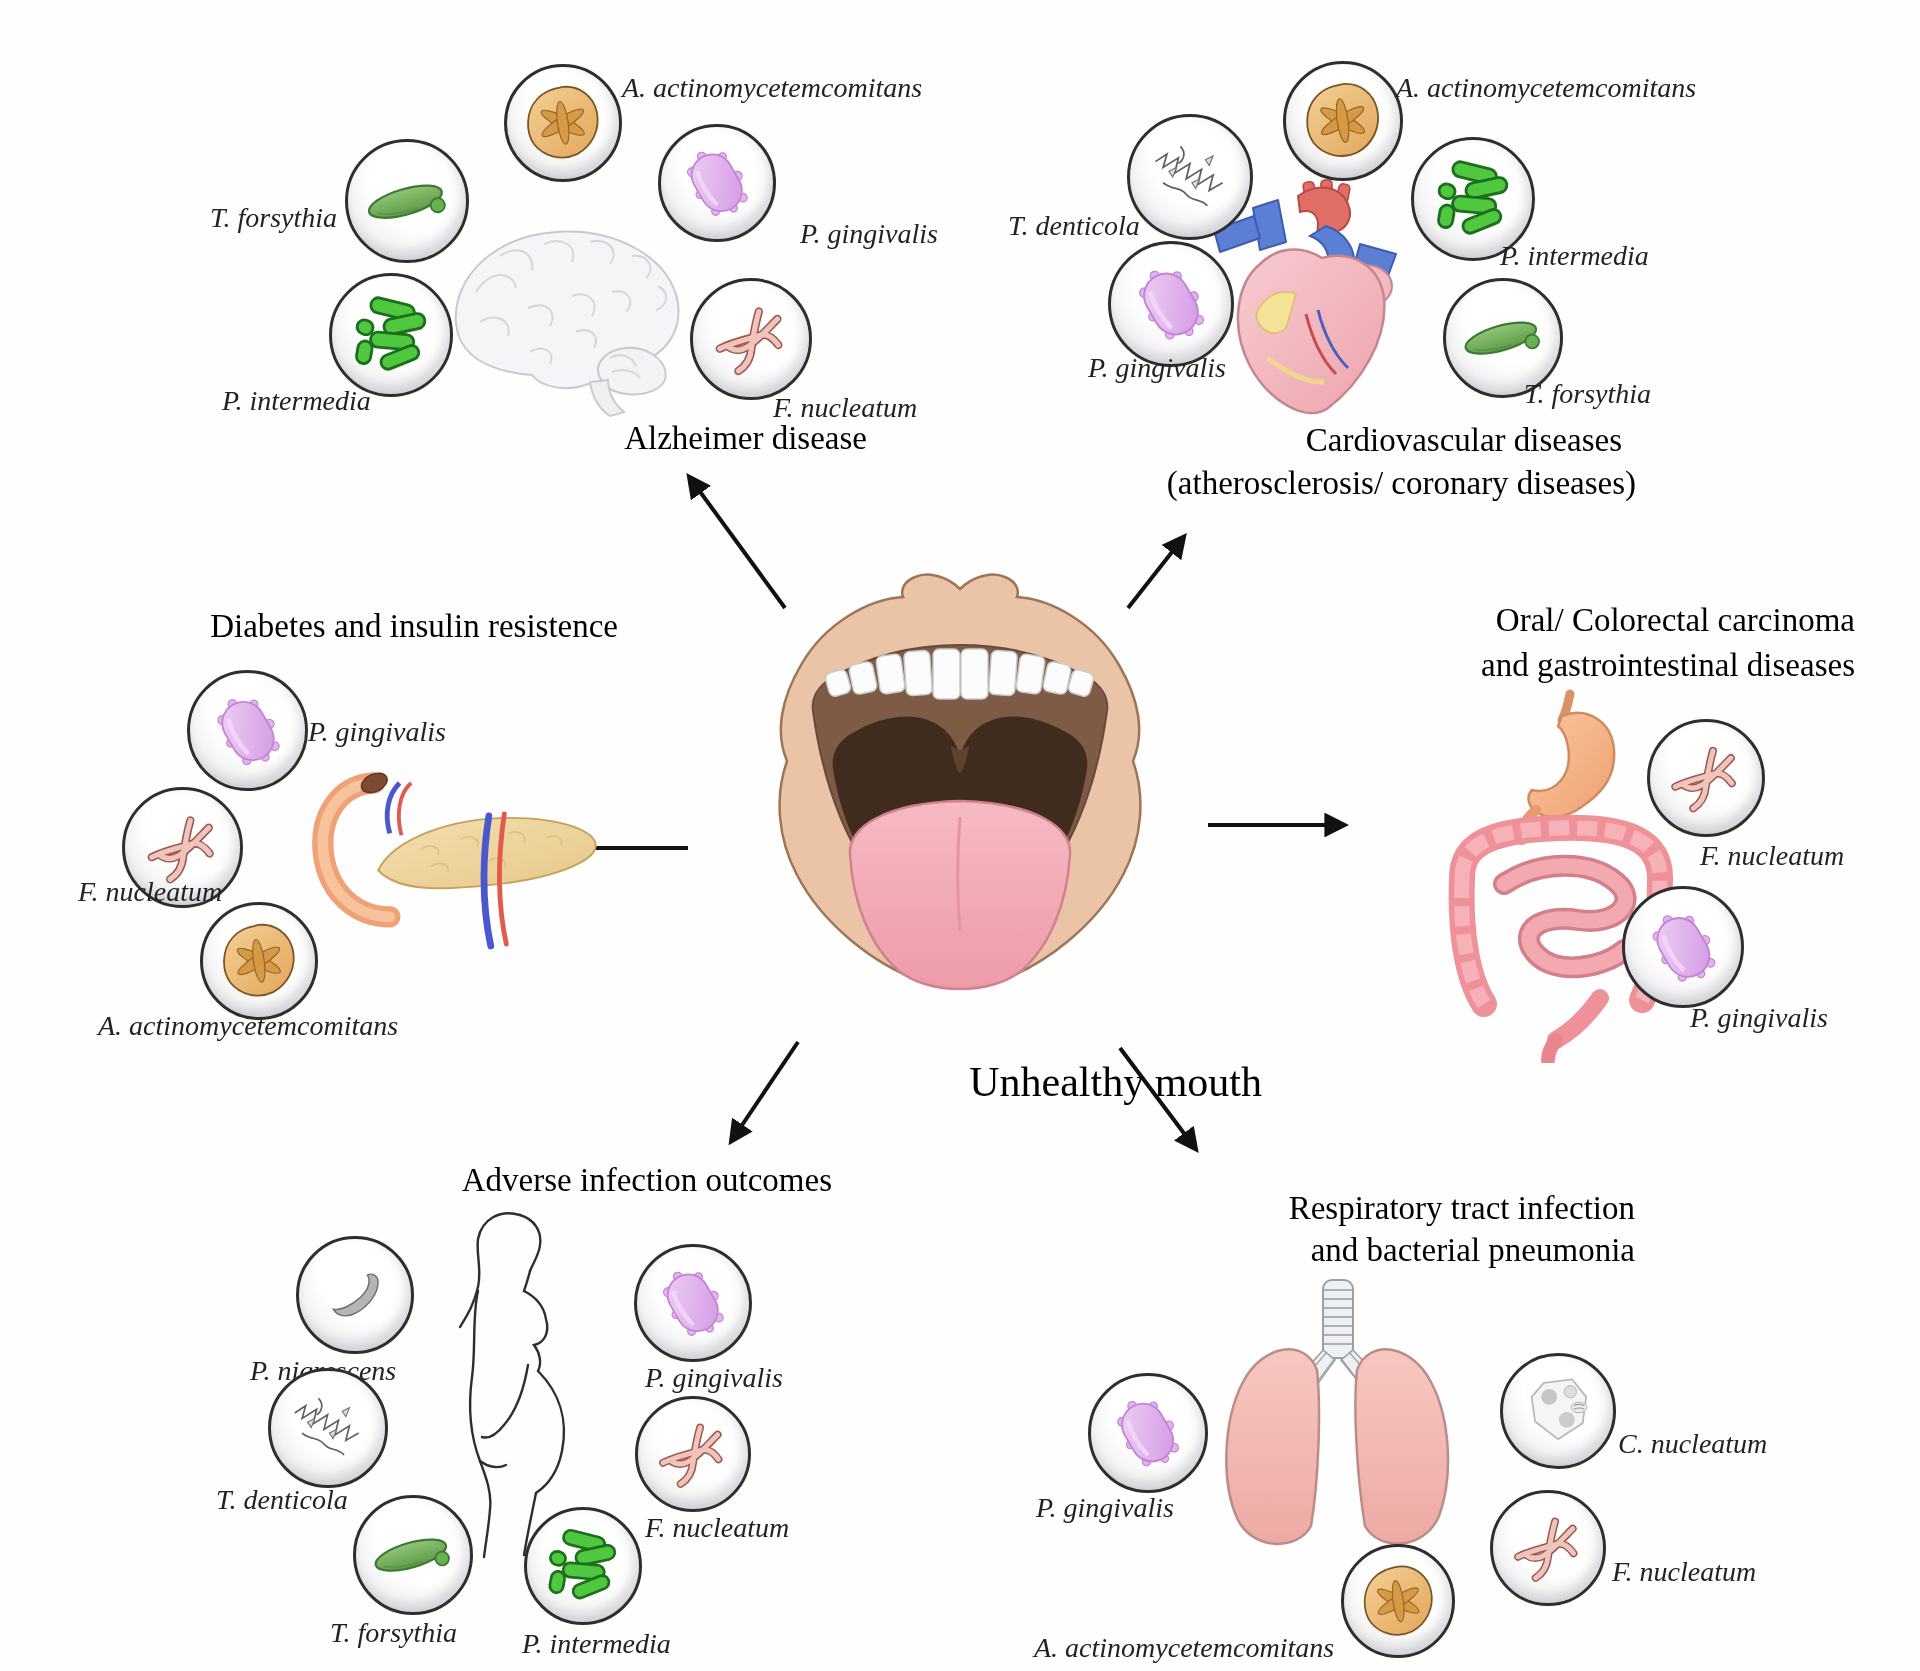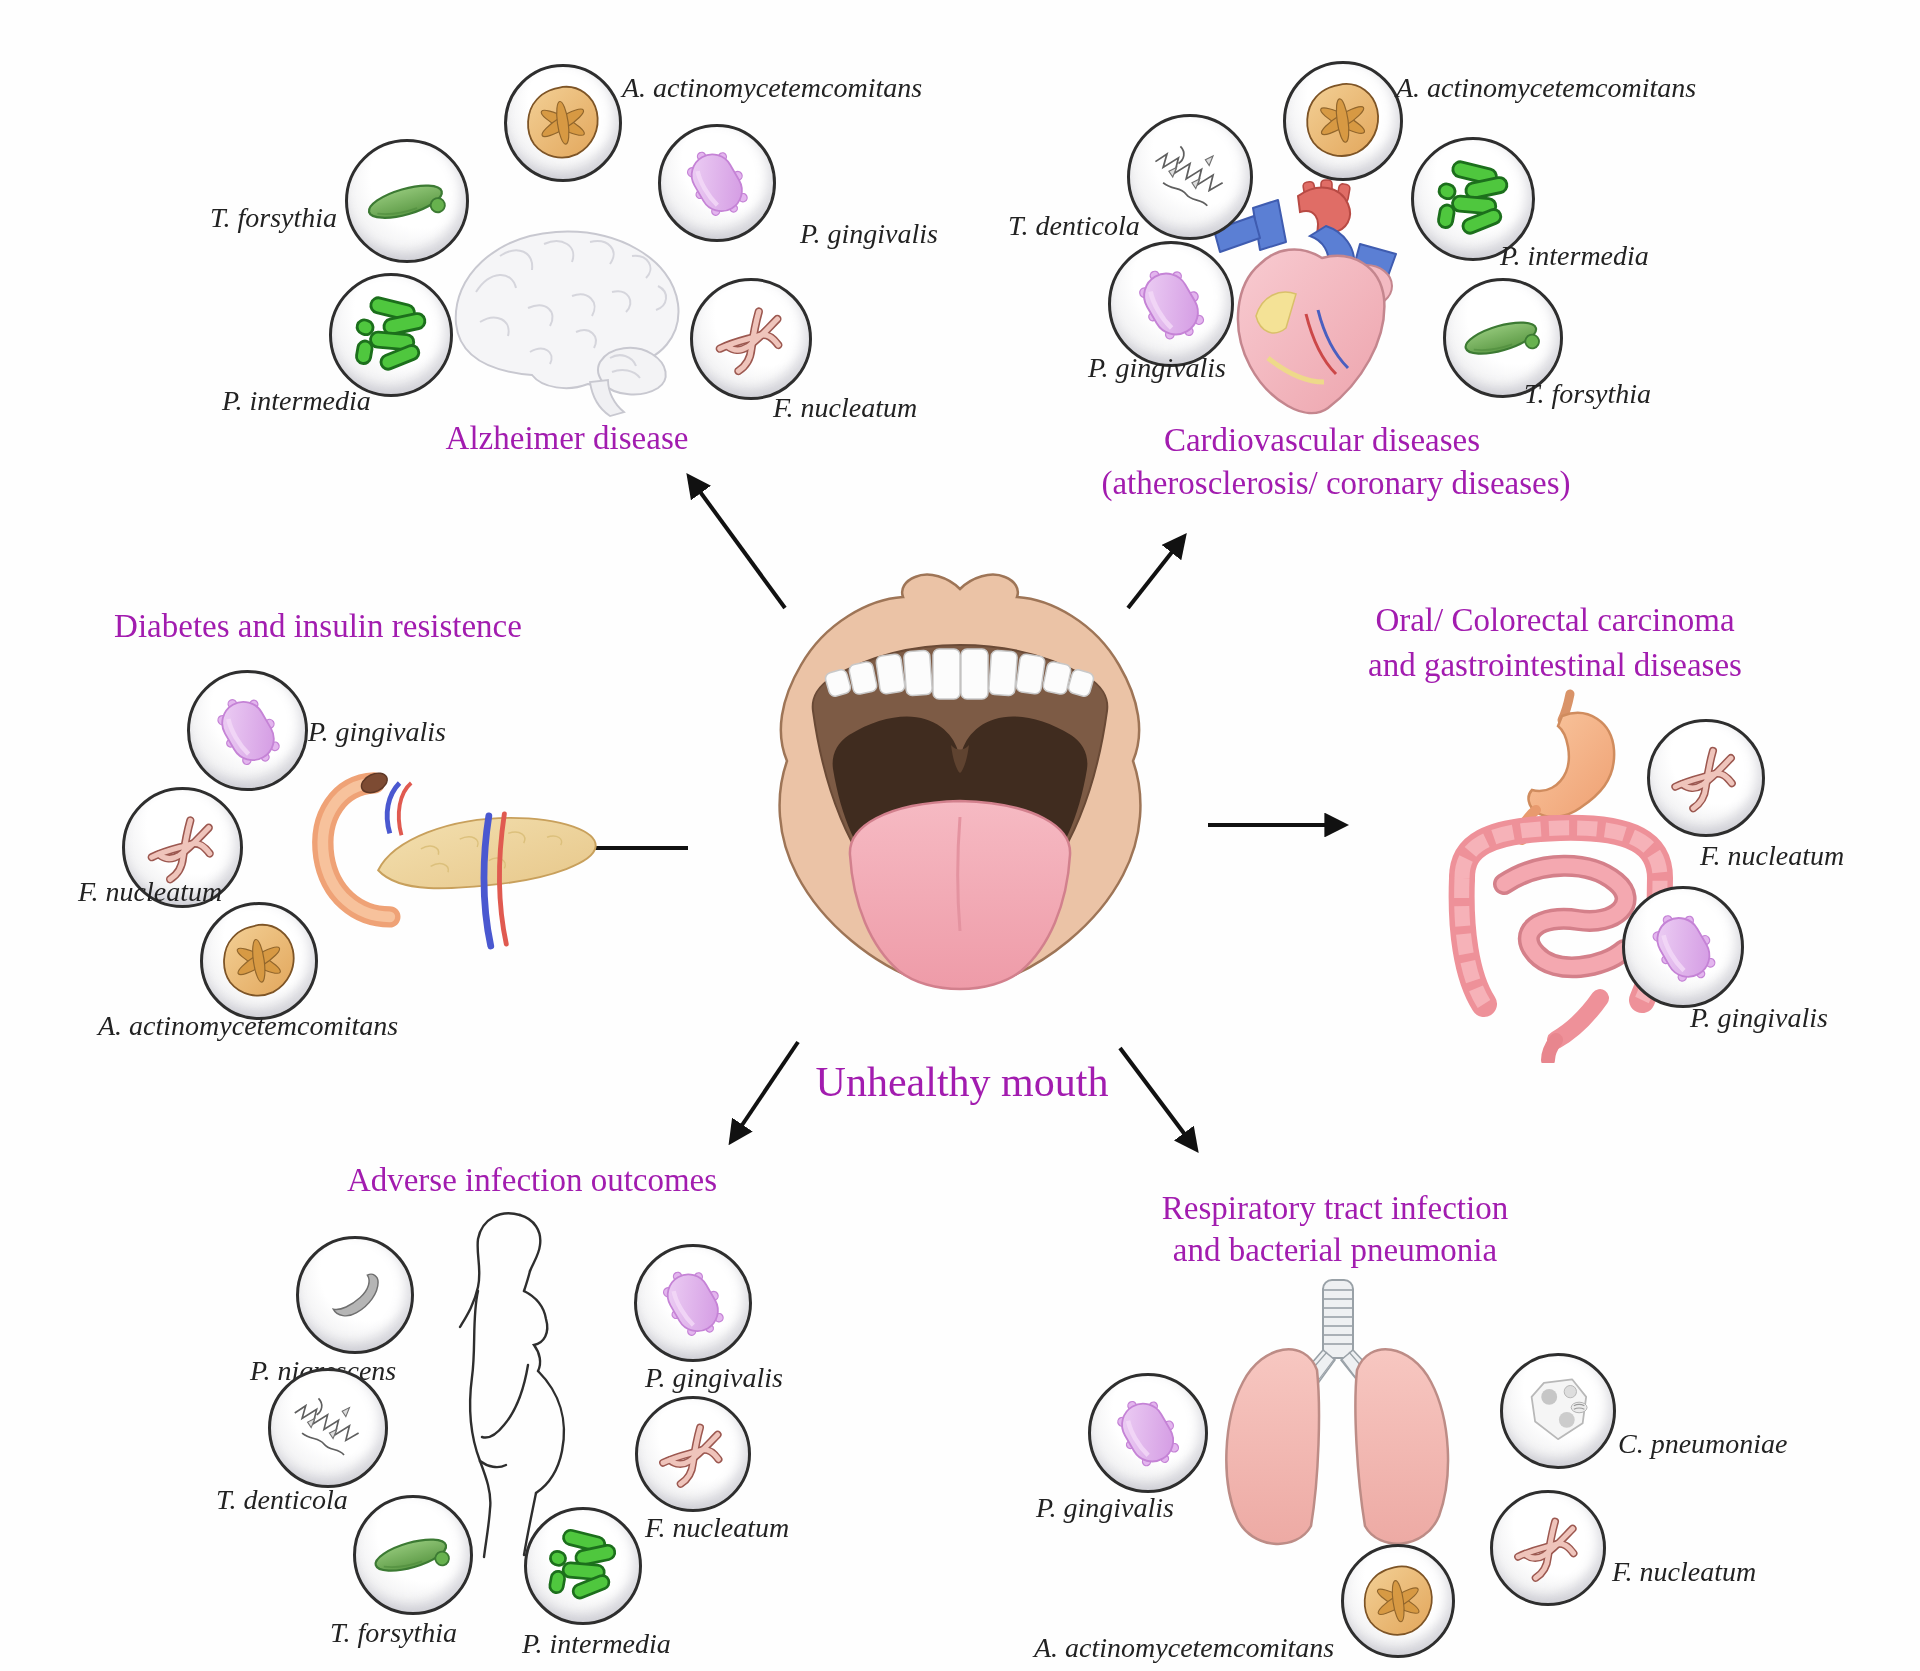--- a/index.html
+++ b/index.html
@@ -1,19 +1,19 @@
 <!DOCTYPE html>
 <html><head>
 <meta charset="utf-8">
 <style>
   html,body{margin:0;padding:0;background:#ffffff;}
   body{width:1920px;height:1671px;font-family:"Liberation Serif",serif;color:#1e1e1e;overflow:hidden;}
   .canvas{position:relative;width:1920px;height:1671px;background:#fefefe;}
   .group{position:absolute;left:0;top:0;width:0;height:0;}
-  .tline{position:absolute;width:600px;text-align:center;font-size:33px;line-height:40px;color:#a21caf;white-space:nowrap;}
+  .tline{position:absolute;width:600px;text-align:right;font-size:33px;line-height:40px;color:#000000;white-space:nowrap;}
   .blabel{position:absolute;font-style:italic;font-size:28px;line-height:32px;color:#222;white-space:nowrap;font-family:Liberation Serif, serif;}
   .circle{position:absolute;border-radius:50%;border:3.5px solid #2e2e2e;
           background:radial-gradient(circle at 62% 30%,#ffffff 46%,#f4f4f5 66%,#e4e4e8 86%,#d6d6db 100%);
           box-shadow:inset -5px -7px 12px rgba(140,140,155,0.30);
           display:flex;align-items:center;justify-content:center;}
   .circle svg{width:80%;height:80%;}
   .organ{position:absolute;}
   .arrows{position:absolute;left:0;top:0;pointer-events:none;}
   .defsonly{position:absolute;width:0;height:0;overflow:hidden;}
 </style>
@@ -452,21 +452,21 @@
       <svg viewBox="0 0 100 100">
           <use href="#sym-purple-rod"></use>
         </svg>
     </div>
     <div class="blabel" style="left:1036px;top:1492px">P. gingivalis</div>
     <div class="circle" style="left:1500px;top:1353px;width:110px;height:110px">
       <svg viewBox="0 0 100 100">
           <use href="#sym-gray-cells"></use>
         </svg>
     </div>
-    <div class="blabel" style="left:1618px;top:1428px">C. pneumoniae</div>
+    <div class="blabel" style="left:1618px;top:1428px">C. nucleatum</div>
     <div class="circle" style="left:1490px;top:1490px;width:110px;height:110px">
       <svg viewBox="0 0 100 100">
           <use href="#sym-pink-filaments"></use>
         </svg>
     </div>
     <div class="blabel" style="left:1612px;top:1556px">F. nucleatum</div>
     <div class="circle" style="left:1341px;top:1544px;width:108px;height:108px">
       <svg viewBox="0 0 100 100">
           <use href="#sym-orange-star"></use>
         </svg>

